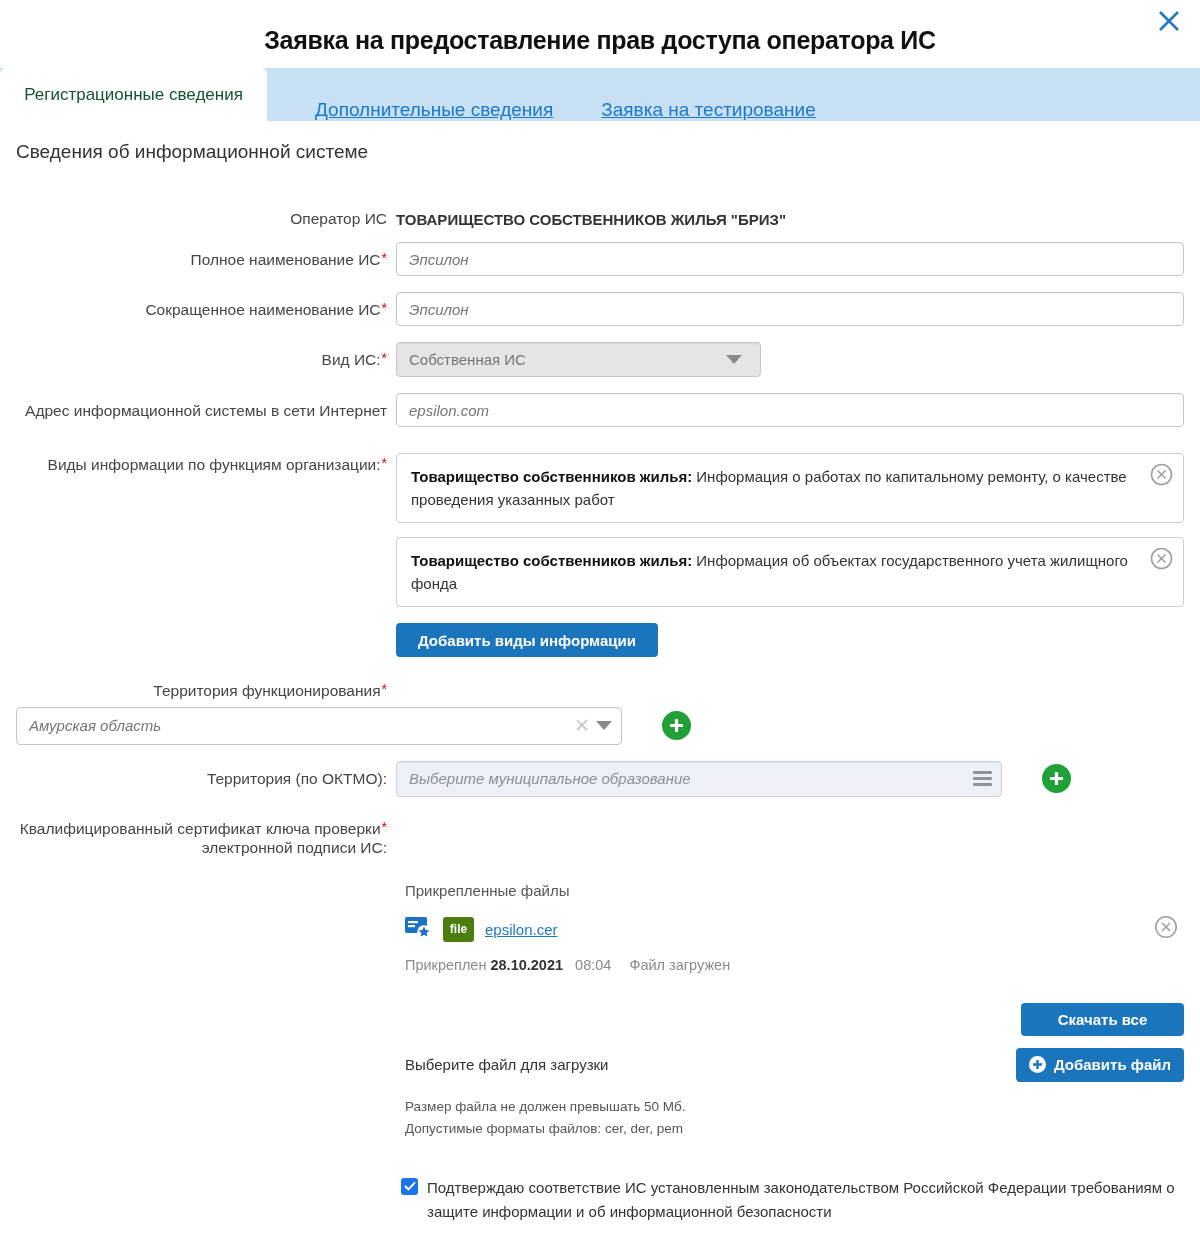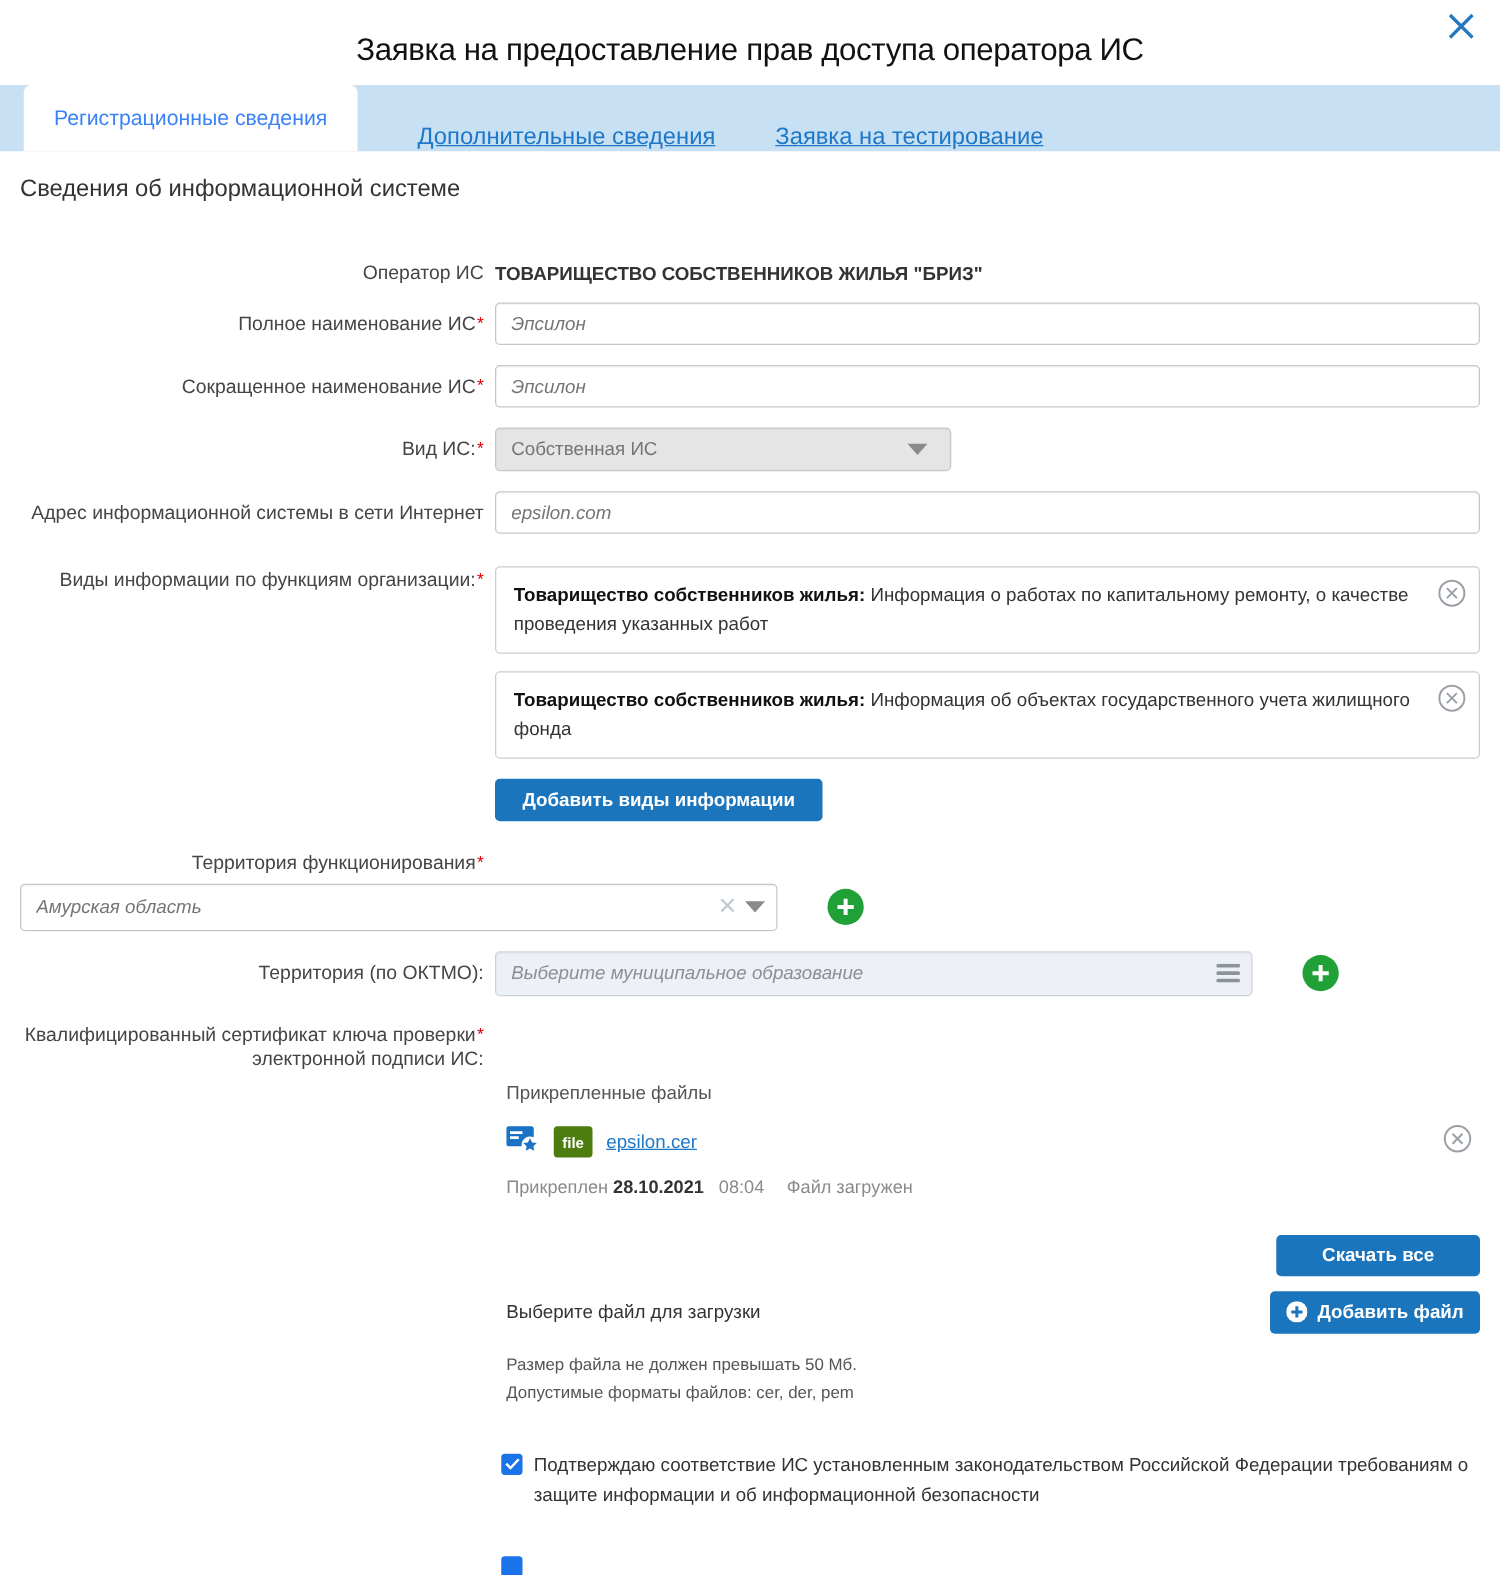--- a/index.html
+++ b/index.html
@@ -6,29 +6,29 @@
   html,body { background:#fff; }
   body {
     width:1200px; min-height:1260px; position:relative;
     font-family:"Liberation Sans","DejaVu Sans",sans-serif;
     color:#454545; overflow:hidden;
   }
   
   .modal-header { position:relative; height:68px; }
   .modal-title {
     text-align:center; padding-top:26px; font-size:25px; color:#111;
-    font-weight:400; letter-spacing:-0.3px;
+    font-weight:700; letter-spacing:-0.3px;
   }
   .close-btn { position:absolute; top:4px; right:14px; width:34px; height:34px; cursor:pointer; }
   
   .tabbar { height:53px; background:#c7e0f3; display:flex; align-items:stretch; }
   .tab-active {
-    margin-left:19px; width:267px; background:#fff; border-radius:6px 6px 0 0;
+    margin-left:0; width:267px; background:#fff; border-radius:6px 6px 0 0;
     display:flex; align-items:center; justify-content:center;
-    font-size:17px; color:#3b82f6;
+    font-size:17px; color:#14532d;
   }
   .tab-link {
     display:flex; align-items:flex-end; margin-left:48px;
     font-size:19px; color:#1e78c8; text-decoration:underline; cursor:pointer;
   }
   
   .content { padding:0 16px; }
   .section-title { margin:20px 0 0 0; font-size:19px; color:#333; }
   .form { margin-top:46px; }
   .row { display:flex; align-items:center; margin-bottom:16px; }
@@ -70,21 +70,21 @@
   .combo-input { padding-right:70px; height:38px; }
   .combo-icons { position:absolute; right:10px; top:0; height:38px; display:flex; align-items:center; gap:6px; }
   .clear-x { color:#c3cad1; font-size:19px; line-height:1; cursor:pointer; }
   .oktmo-input { background:#edf1f7; border-color:#c9d2dd; padding-right:44px; height:36px; }
   .burger { position:absolute; right:10px; top:0; height:36px; display:flex; align-items:center; cursor:pointer; }
   .green-plus {
     width:29px; height:29px; border-radius:50%; background:#21a038; flex:none;
     display:flex; align-items:center; justify-content:center; cursor:pointer; margin-left:40px;
   }
   
-  .attachments { margin-left:389px; margin-top:8px; }
+  .attachments { margin-left:389px; margin-top:24px; }
   .att-title { font-size:15px; color:#555; margin-bottom:16px; }
   .file-row { display:flex; align-items:center; gap:11px; padding-right:6px; }
   .file-badge {
     width:31px; height:25px; background:#4d7c0f; border-radius:3px; color:#fff;
     font-size:12px; font-weight:bold; display:flex; align-items:center; justify-content:center;text-align:right;
   }
   .file-link { font-size:15px; color:#1e78c8; text-decoration:underline; cursor:pointer; }
   .file-remove { margin-left:auto; cursor:pointer; }
   .file-meta { margin-top:13px; font-size:14.5px; color:#8a8a8a; }
   .file-meta b { color:#333; }

